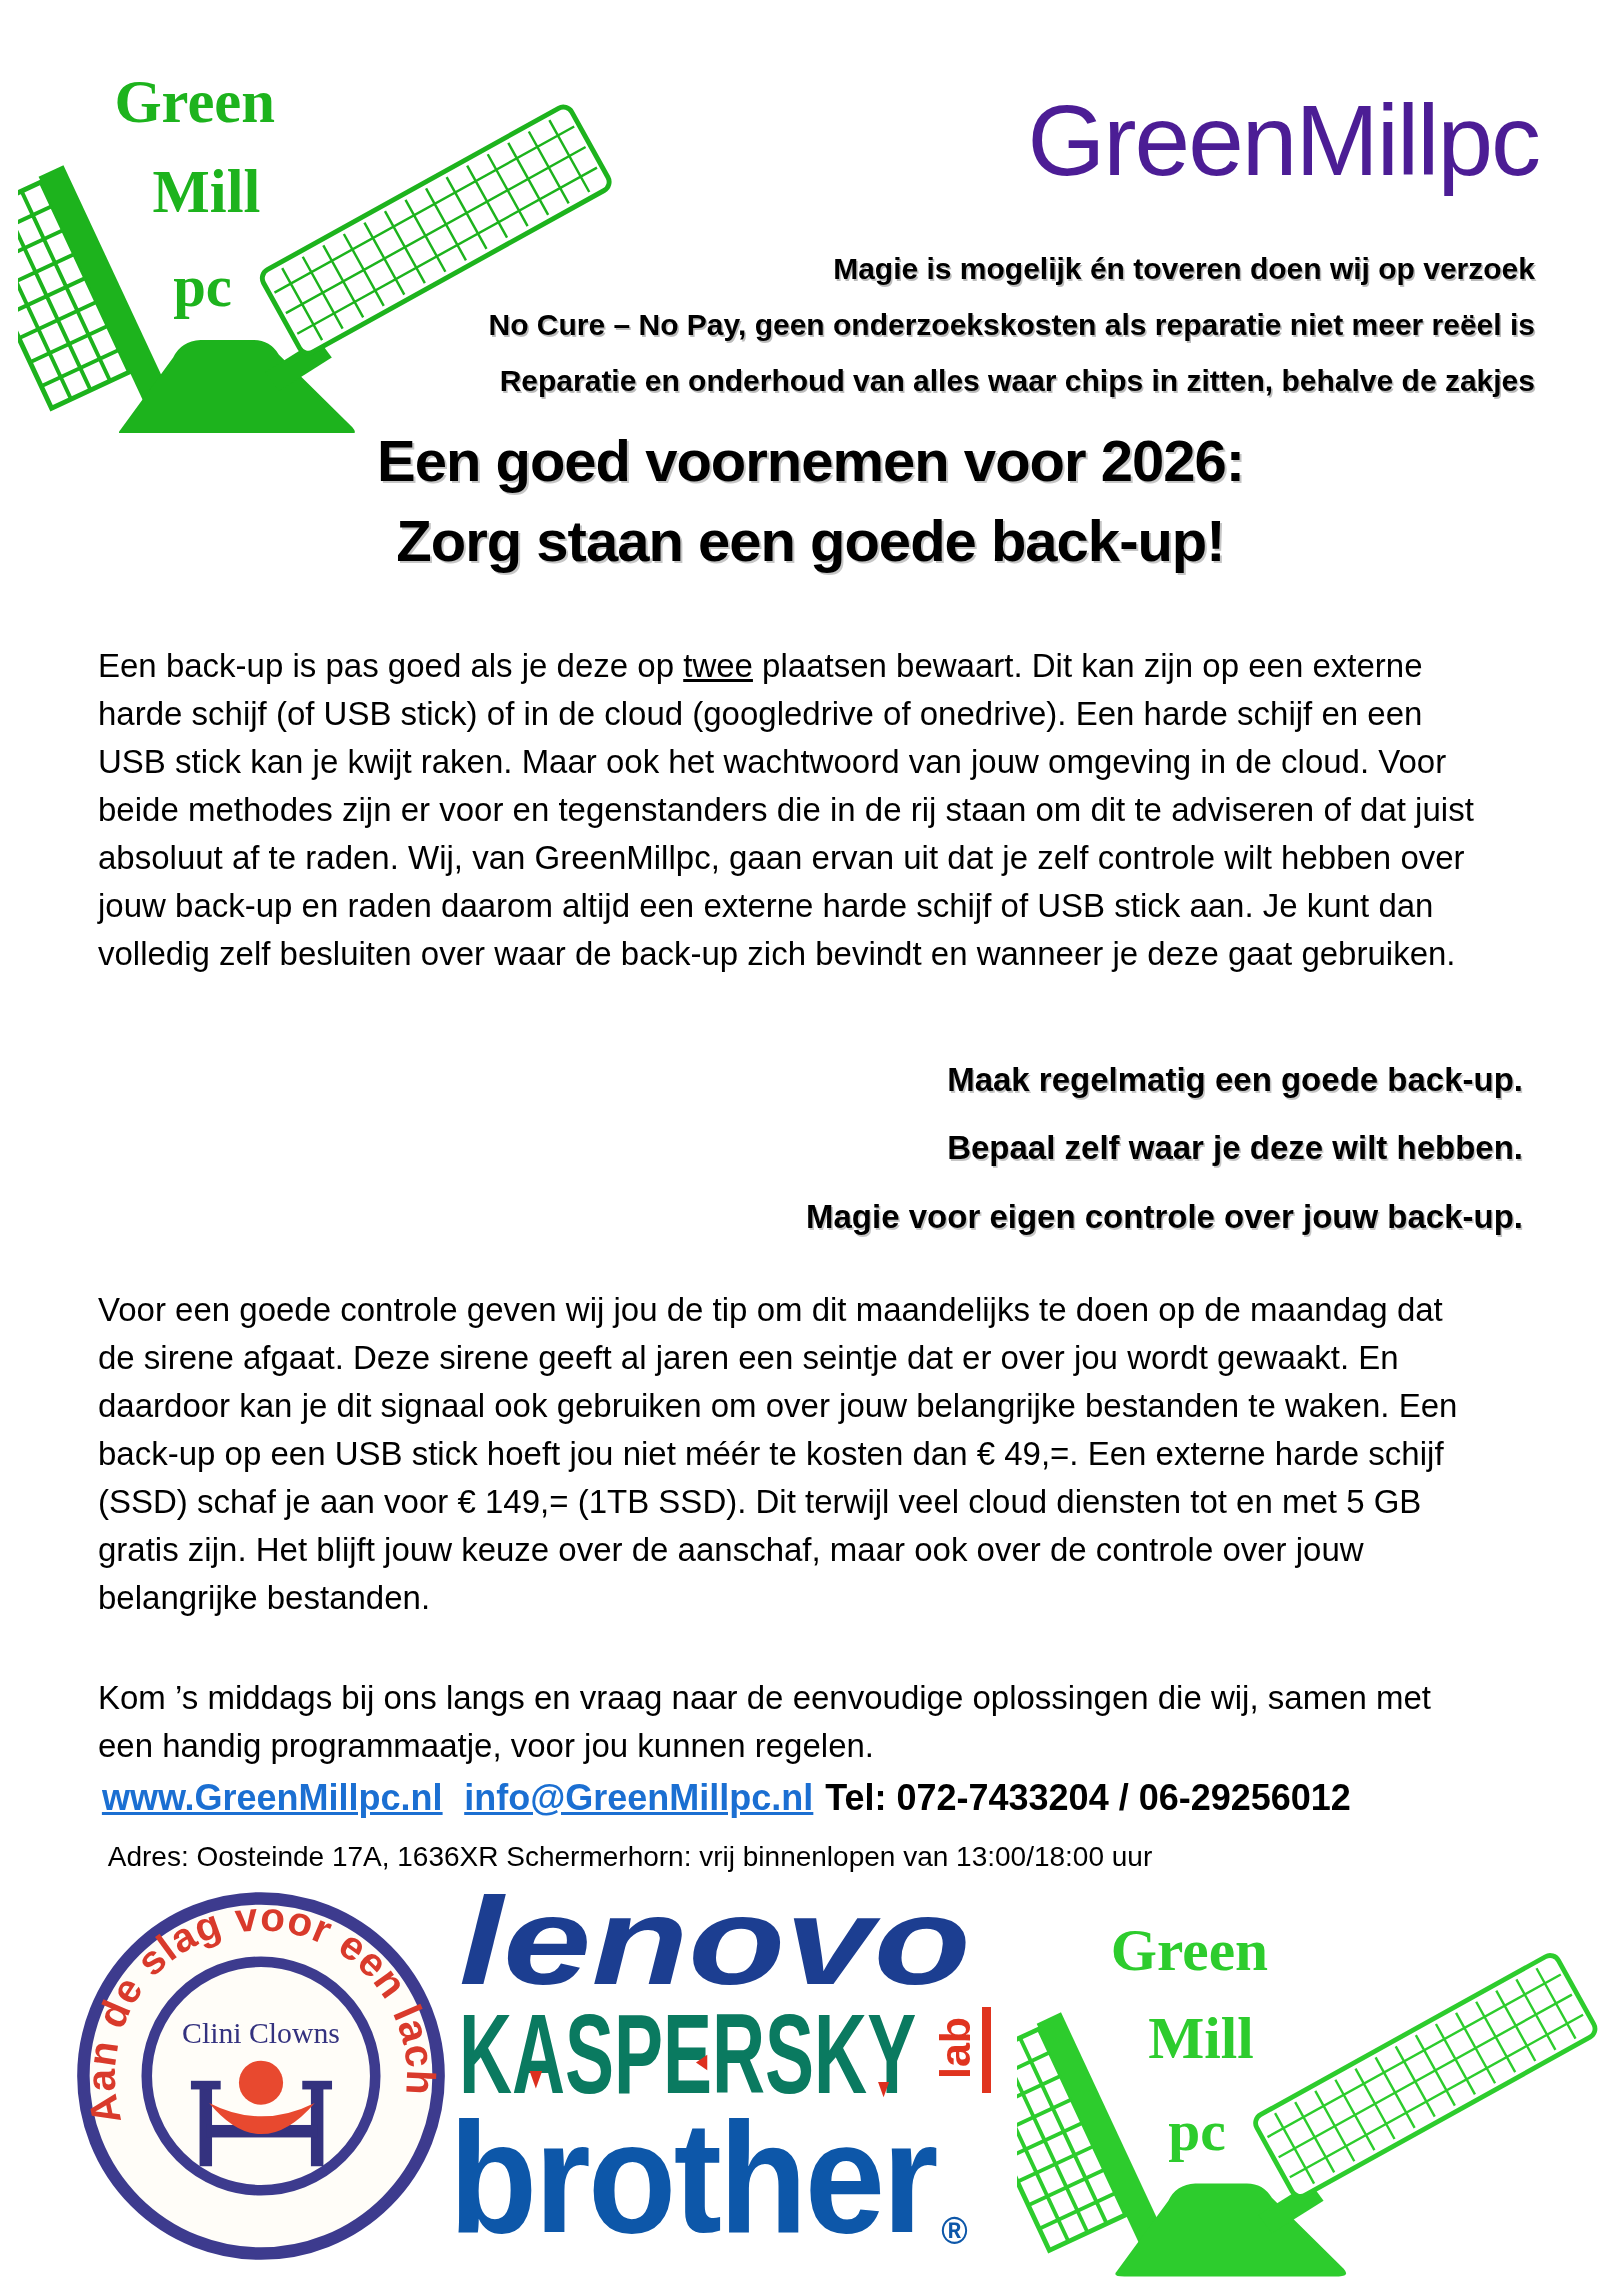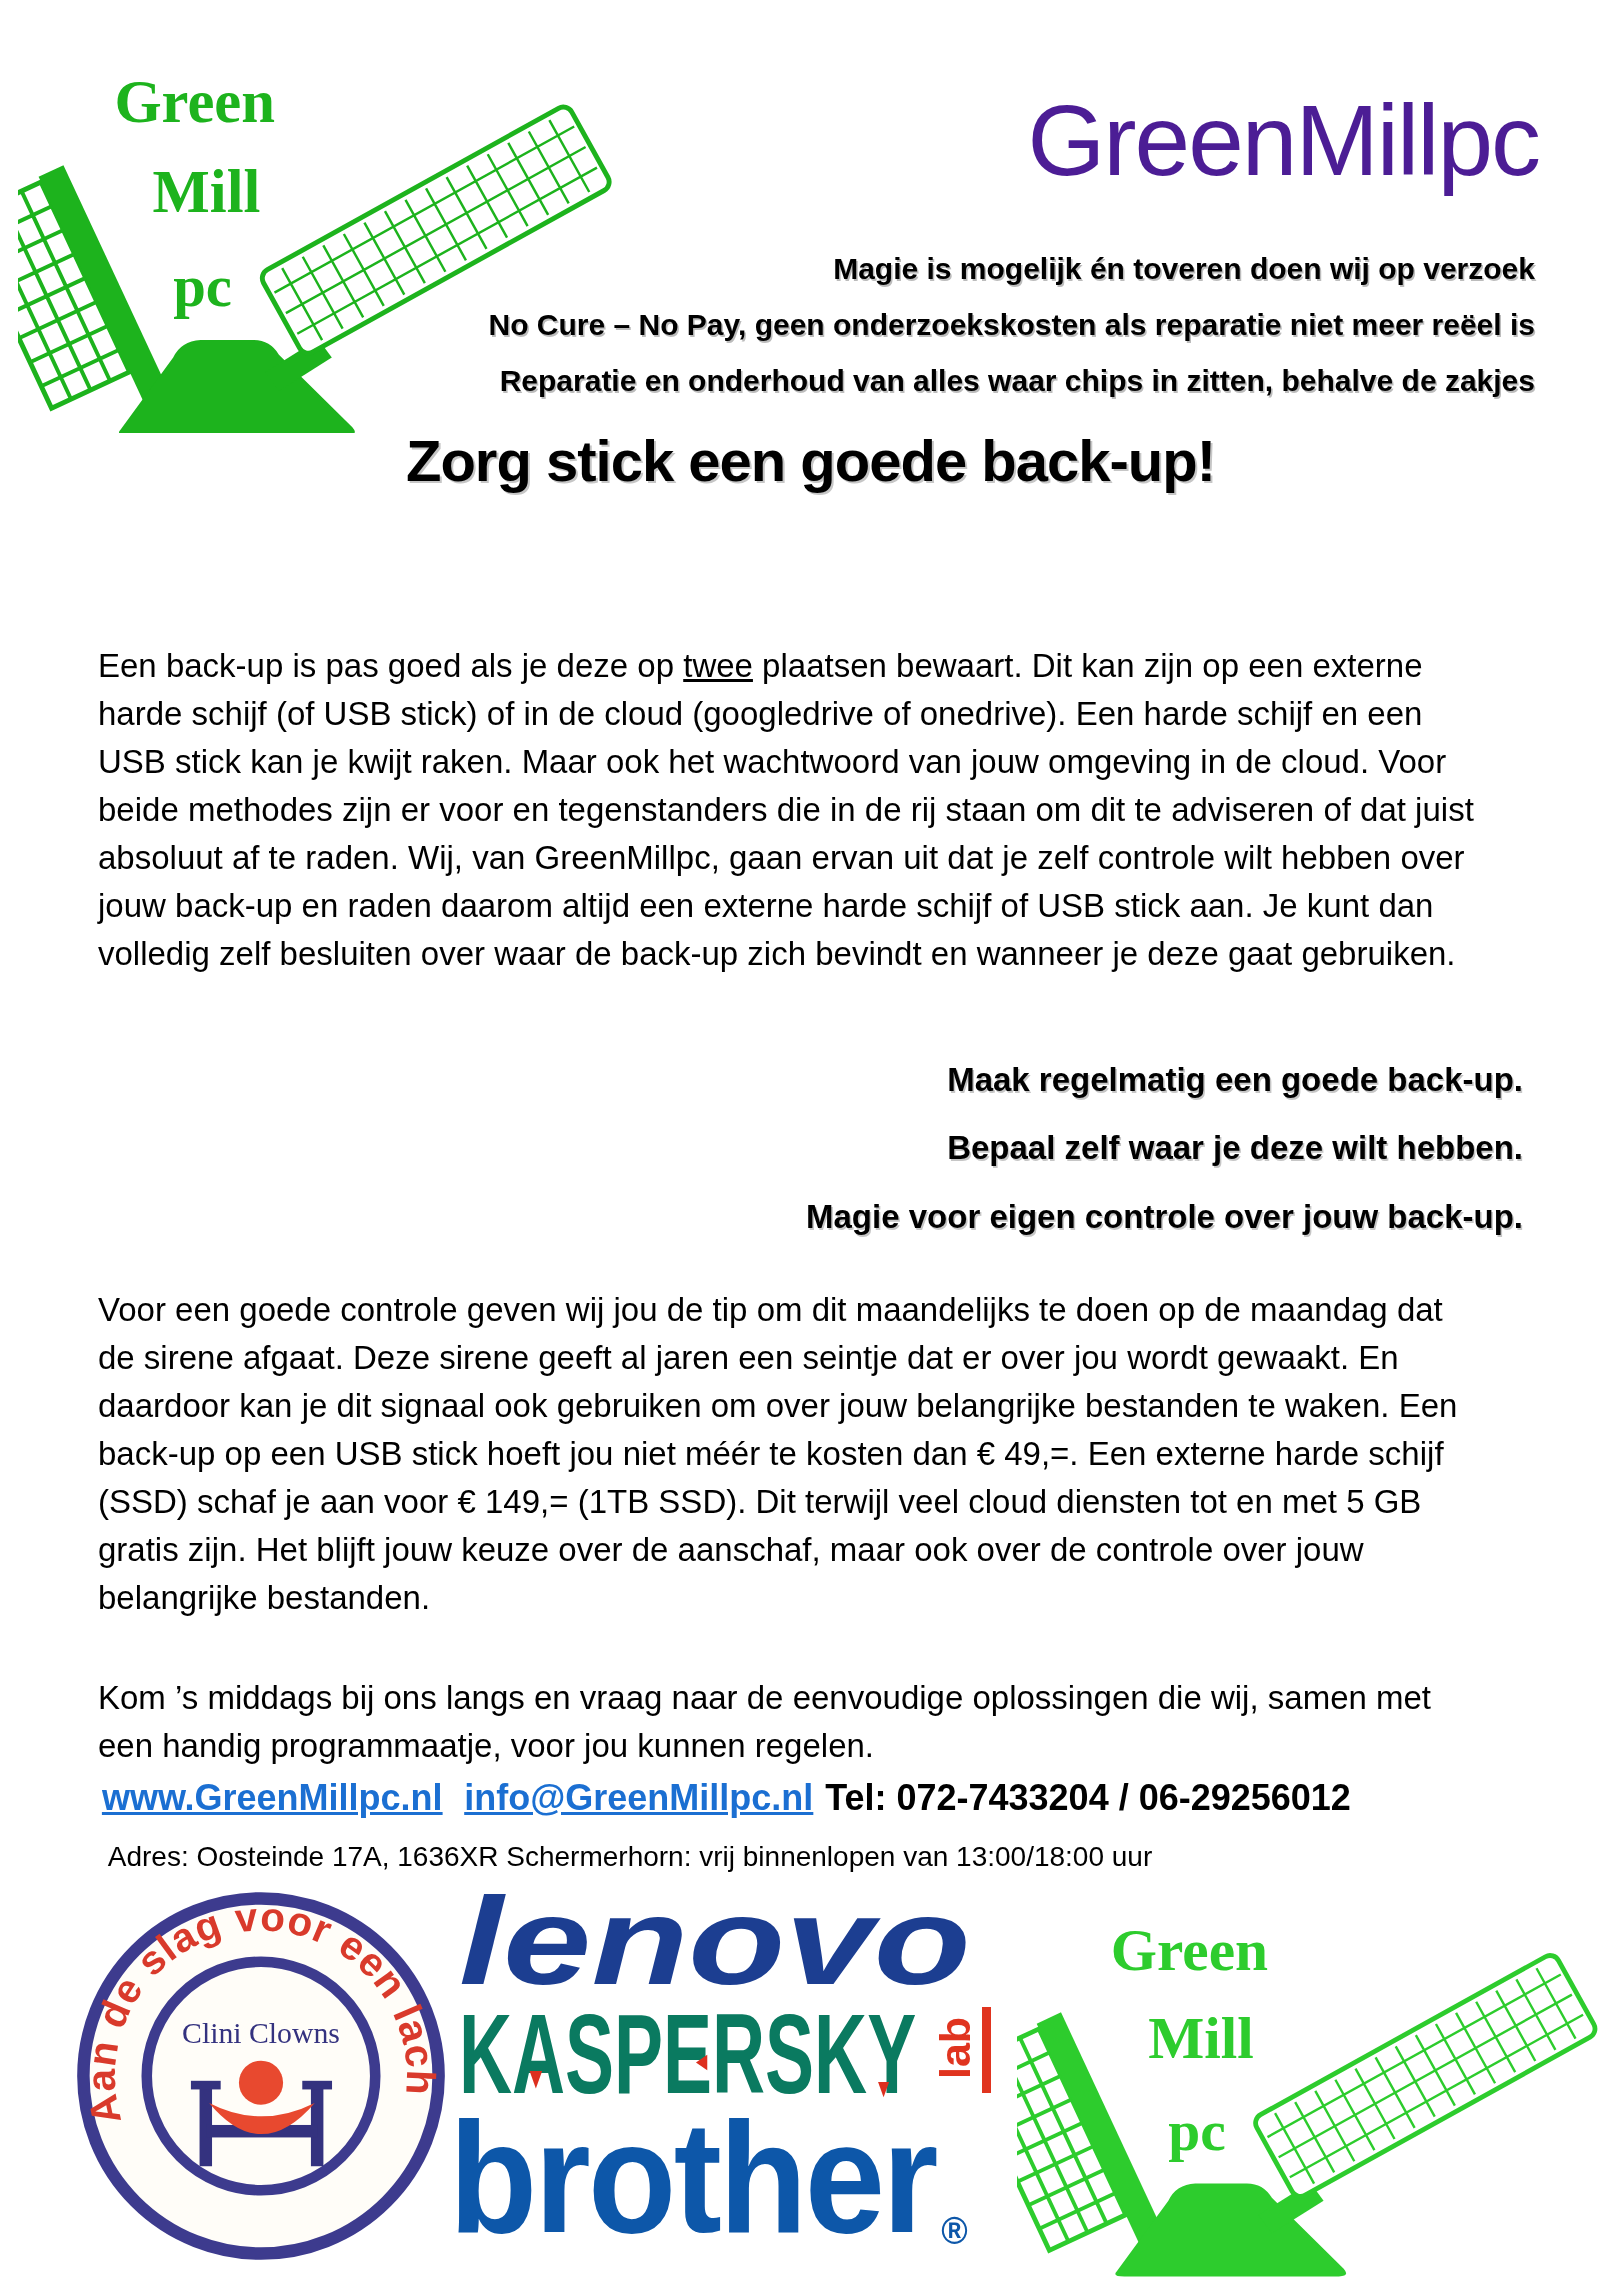--- a/index.html
+++ b/index.html
@@ -136,21 +136,22 @@
   </div>
 
   <div class="title">GreenMillpc</div>
   <div class="taglines">
     <div>Magie is mogelijk én toveren doen wij op verzoek</div>
     <div>No Cure – No Pay, geen onderzoekskosten als reparatie niet meer reëel is</div>
     <div>Reparatie en onderhoud van alles waar chips in zitten, behalve de zakjes</div>
   </div>
 
   <div class="heading">
-    <div>Zorg stick een goede back-up!</div>
+    <div>Een goed voornemen voor 2026:</div>
+    <div>Zorg staan een goede back-up!</div>
   </div>
 
   <div class="content">
     <p class="para p1"><span>Een back-up is pas goed als je deze op </span><span class="und">twee</span><span> plaatsen bewaart. Dit kan zijn op een externe harde schijf (of USB stick) of in de cloud (googledrive of onedrive). Een harde schijf en een USB stick kan je kwijt raken. Maar ook het wachtwoord van jouw omgeving in de cloud. Voor beide methodes zijn er voor en tegenstanders die in de rij staan om dit te adviseren of dat juist absoluut af te raden. Wij, van GreenMillpc, gaan ervan uit dat je zelf controle wilt hebben over jouw back-up en raden daarom altijd een externe harde schijf of USB stick aan. Je kunt dan volledig zelf besluiten over waar de back-up zich bevindt en wanneer je deze gaat gebruiken.</span></p>
 
     <div class="boldline bl1">Maak regelmatig een goede back-up.</div>
     <div class="boldline bl2">Bepaal zelf waar je deze wilt hebben.</div>
     <div class="boldline bl3">Magie voor eigen controle over jouw back-up.</div>
 
     <p class="para p2">Voor een goede controle geven wij jou de tip om dit maandelijks te doen op de maandag dat de sirene afgaat. Deze sirene geeft al jaren een seintje dat er over jou wordt gewaakt. En daardoor kan je dit signaal ook gebruiken om over jouw belangrijke bestanden te waken. Een back-up op een USB stick hoeft jou niet méér te kosten dan € 49,=. Een externe harde schijf (SSD) schaf je aan voor € 149,= (1TB SSD). Dit terwijl veel cloud diensten tot en met 5 GB gratis zijn. Het blijft jouw keuze over de aanschaf, maar ook over de controle over jouw belangrijke bestanden.</p>

